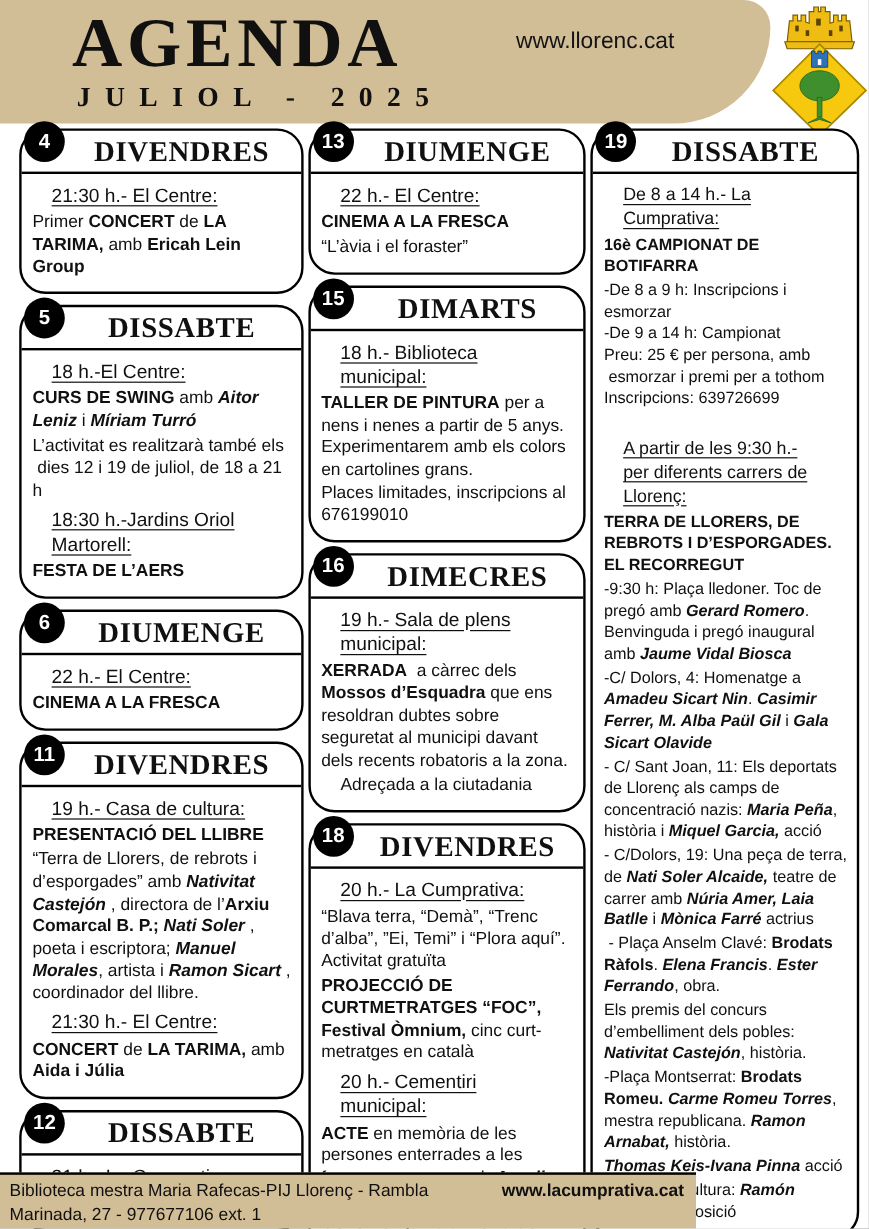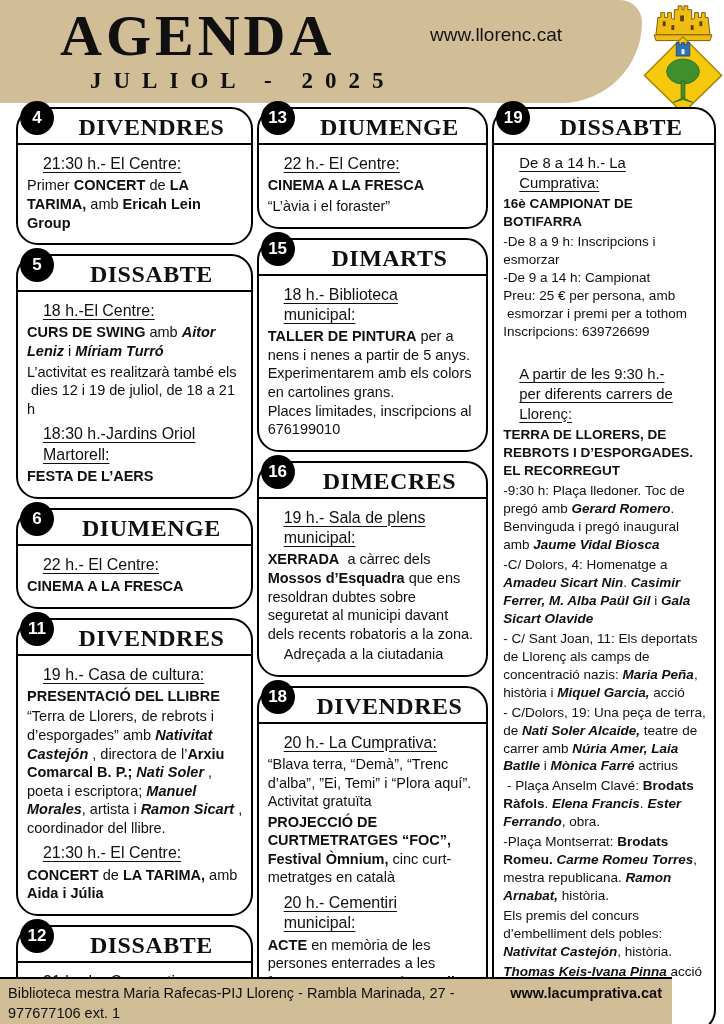--- a/index.html
+++ b/index.html
@@ -19,21 +19,21 @@
     background:var(--tan); border-radius:0 26px 95px 0;
   }
   .poster-title{
     position:absolute; left:60px; top:2px;
     font-family:"Liberation Serif", serif; font-weight:bold; font-size:58px;
     letter-spacing:4px; color:var(--ink);
   }
   .poster-subtitle{
     position:absolute; left:64px; top:68px;
     font-family:"Liberation Serif", serif; font-weight:bold; font-size:23px;
-    letter-spacing:12px; color:var(--ink);margin-left:26px;
+    letter-spacing:12px; color:var(--ink);
   }
   .header-site{
     position:absolute; left:430px; top:24px; font-size:19px; color:#141414;
   }
   .crest{ position:absolute; right:8px; top:2px; width:100px; height:112px; }
   
   .columns{
     position:absolute; top:107px; left:16px; width:700px;
     display:flex; gap:4px; align-items:flex-start;
   }
@@ -62,21 +62,21 @@
   .entry-head{
     text-decoration:underline; text-underline-offset:2.5px;
     font-size:1.1em; margin:6px 16px 2px;
   }
   .entry-para{ margin:0 0 2px; white-space:pre-wrap; }
   .gap{ height:16px; }
   .bold{ font-weight:bold; }
   .bi{ font-weight:bold; font-style:italic; }
   
   .footer{
-    position:absolute; left:0; bottom:0; width:672px; height:47px;
+    position:absolute; left:0; bottom:0; width:580px; height:47px;
     background:var(--tan); border-top:2.5px solid #000;
     box-sizing:border-box; padding:4px 10px 0 8px; font-size:14.5px;
   }
   .f-row{ display:flex; justify-content:space-between; line-height:1.38; }
   .f-site{ font-weight:bold; white-space:nowrap; margin-left:8px; }
 </style>
 </head>
 <body>
 
 <div class="poster">
@@ -241,22 +241,22 @@
 Inscripcions: 639726699</span></div>
             <div class="gap"></div>
             <div class="entry-head"><span>A partir de les 9:30 h.- per diferents carrers de Llorenç:</span></div>
             <div class="entry-para"><span class="bold">TERRA DE LLORERS, DE REBROTS I D’ESPORGADES. EL RECORREGUT</span></div>
             <div class="entry-para"><span>-9:30 h: Plaça lledoner. Toc de pregó amb </span><span class="bi">Gerard Romero</span><span>.
 Benvinguda i pregó inaugural amb </span><span class="bi">Jaume Vidal Biosca</span></div>
             <div class="entry-para"><span>-C/ Dolors, 4: Homenatge a </span><span class="bi">Amadeu Sicart Nin</span><span>. </span><span class="bi">Casimir Ferrer, M. Alba Paül Gil</span><span> i </span><span class="bi">Gala Sicart Olavide</span></div>
             <div class="entry-para"><span>- C/ Sant Joan, 11: Els deportats de Llorenç als camps de concentració nazis: </span><span class="bi">Maria Peña</span><span>, història i </span><span class="bi">Miquel Garcia,</span><span> acció</span></div>
             <div class="entry-para"><span>- C/Dolors, 19: Una peça de terra, de </span><span class="bi">Nati Soler Alcaide,</span><span> teatre de carrer amb </span><span class="bi">Núria Amer, Laia Batlle</span><span> i </span><span class="bi">Mònica Farré</span><span> actrius</span></div>
             <div class="entry-para"><span> - Plaça Anselm Clavé: </span><span class="bold">Brodats Ràfols</span><span>. </span><span class="bi">Elena Francis</span><span>. </span><span class="bi">Ester Ferrando</span><span>, obra.</span></div>
+            <div class="entry-para"><span>Els premis del concurs d’embelliment dels pobles: </span><span class="bi">Nativitat Castejón</span><span>, història.</span></div>
             <div class="entry-para"><span>-Plaça Montserrat: </span><span class="bold">Brodats Romeu.</span><span> </span><span class="bi">Carme Romeu Torres</span><span>, mestra republicana. </span><span class="bi">Ramon Arnabat,</span><span> història.</span></div>
-            <div class="entry-para"><span>Els premis del concurs d’embelliment dels pobles: </span><span class="bi">Nativitat Castejón</span><span>, història.</span></div>
             <div class="entry-para"><span class="bi">Thomas Keis-Ivana Pinna</span><span> acció</span></div>
             <div class="entry-para"><span>- Casa de Cultura: </span><span class="bi">Ramón Siscart.</span><span> Exposició</span></div>
           </div>
         </div>
       </div>
     </div>
 
   <div class="footer">
     <div class="f-row">
       <span>Biblioteca mestra Maria Rafecas-PIJ Llorenç - Rambla Marinada, 27 - 977677106 ext. 1</span>

